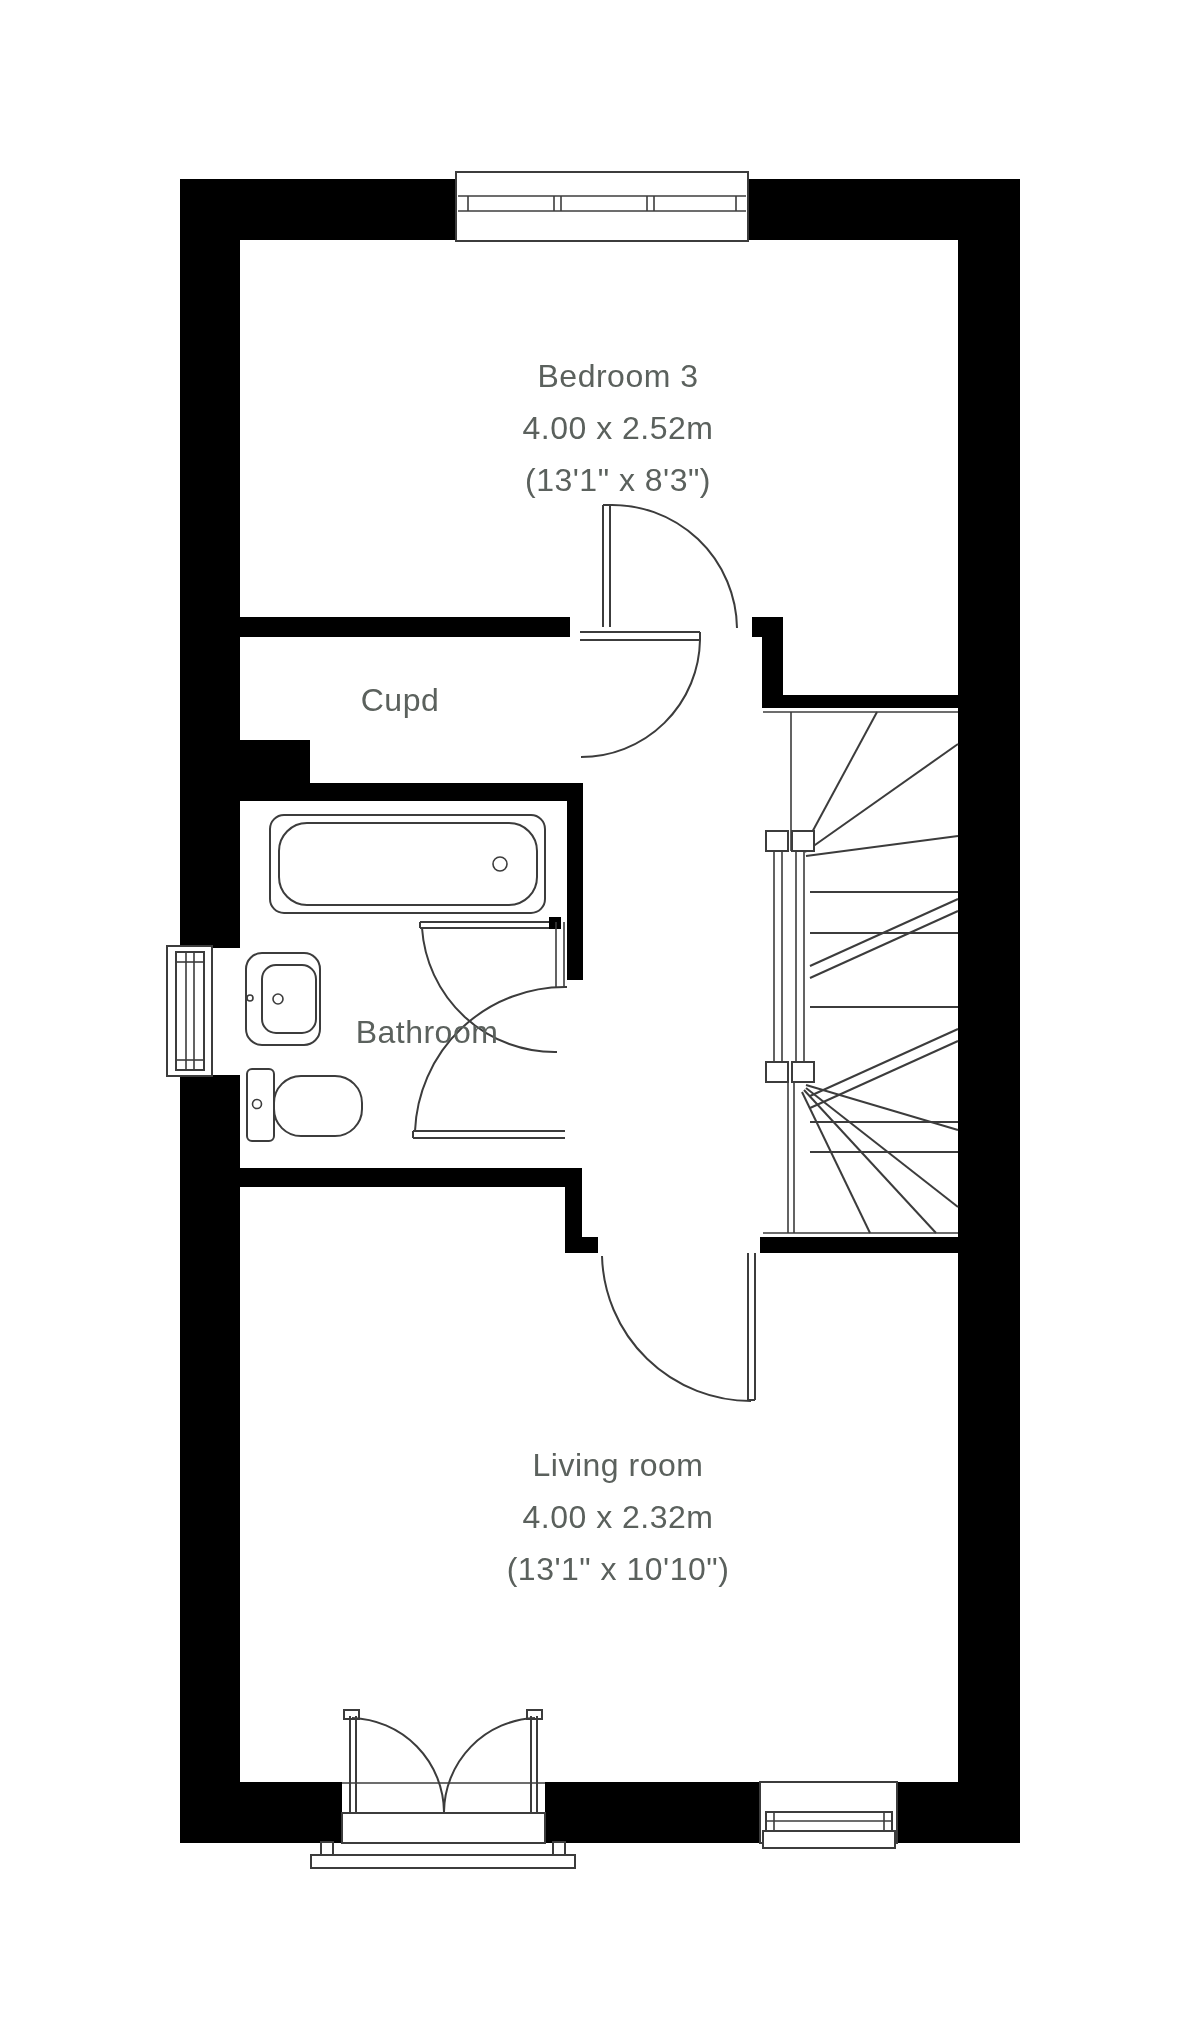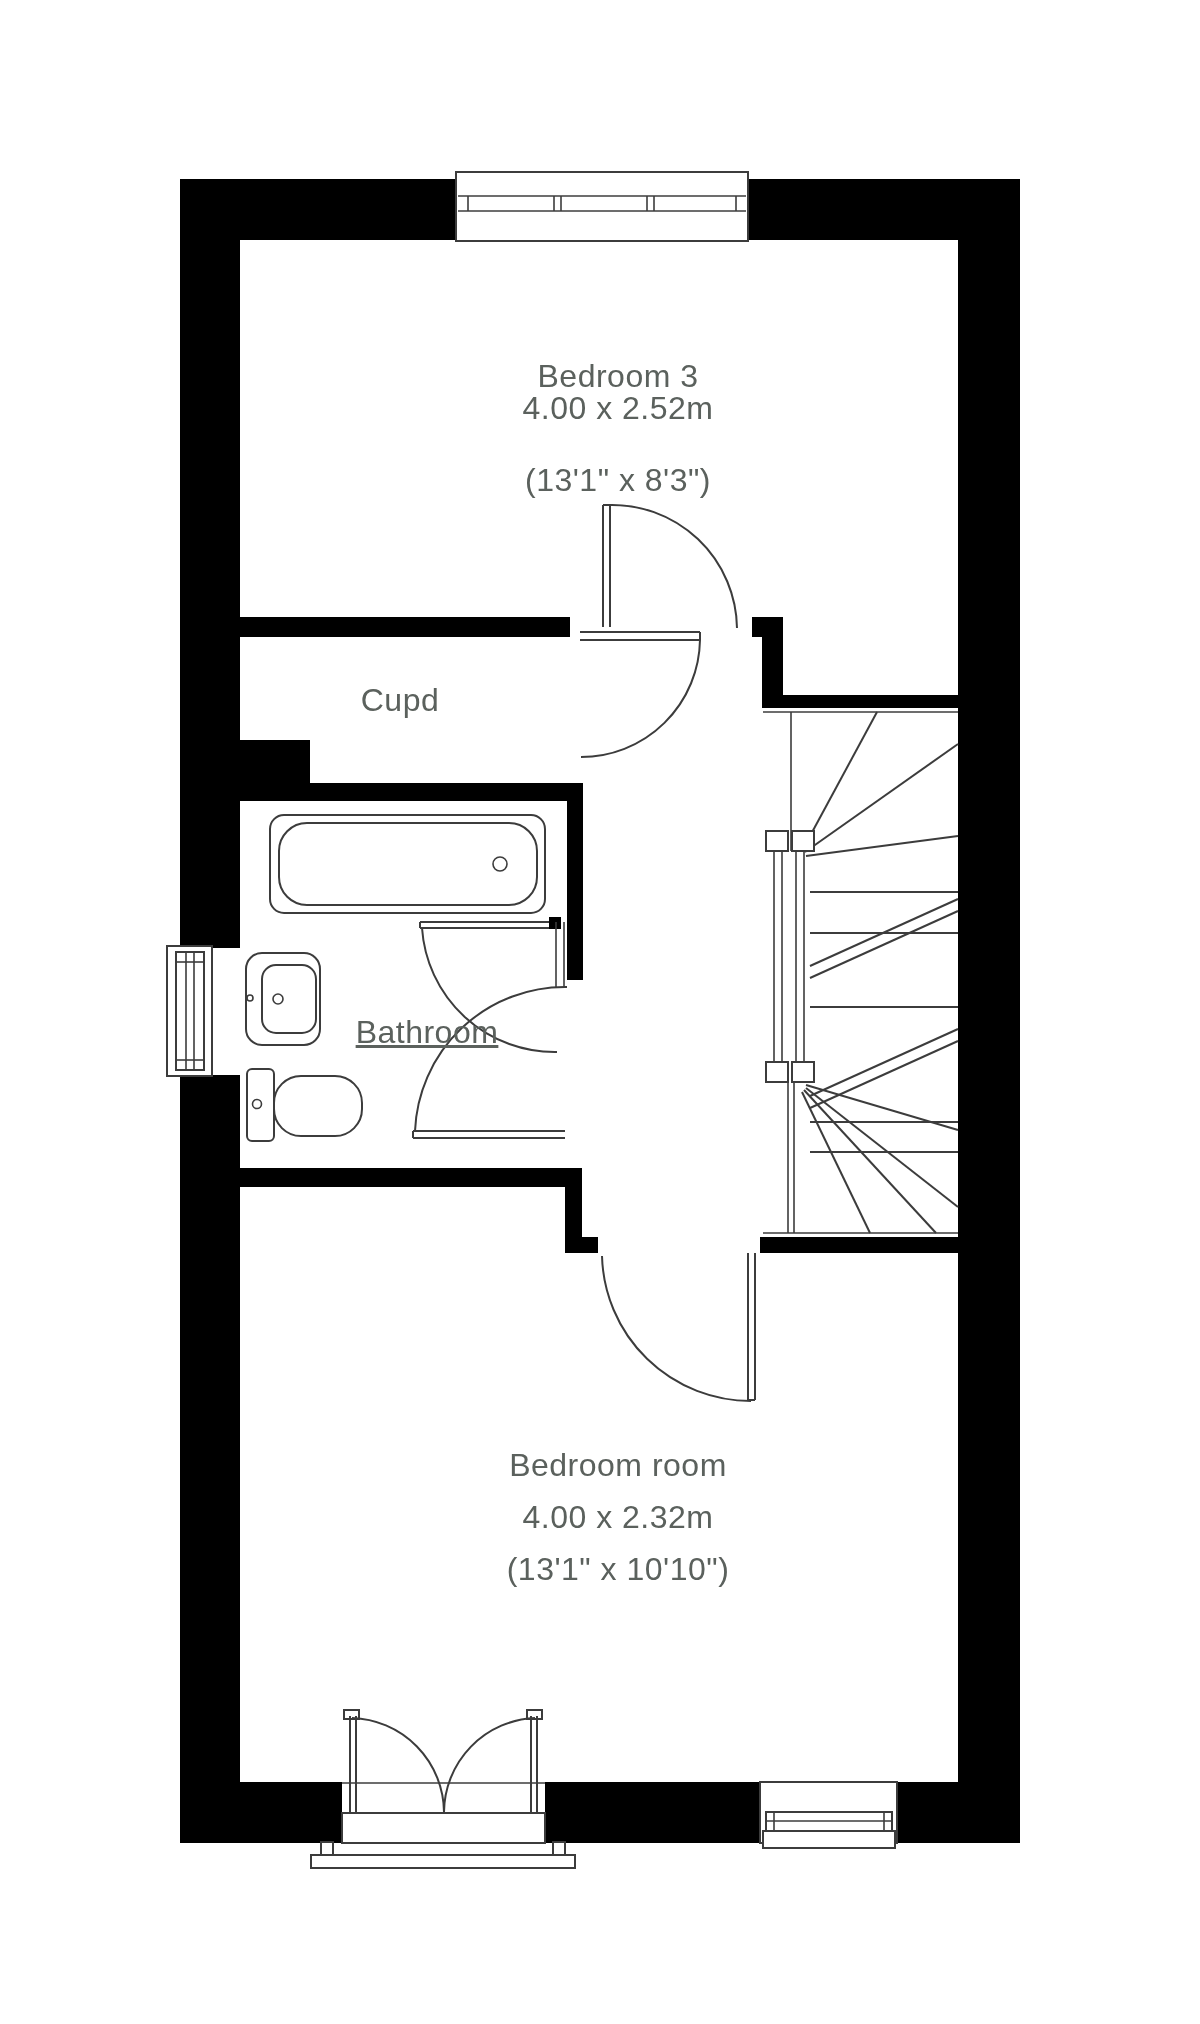--- a/index.html
+++ b/index.html
@@ -197,24 +197,24 @@
       <line class="lnthin" x1="804" y1="851" x2="804" y2="1062"></line>
 
       <rect class="wbox" x="766" y="831" width="22" height="20"></rect>
       <rect class="wbox" x="792" y="831" width="22" height="20"></rect>
       <rect class="wbox" x="766" y="1062" width="22" height="20"></rect>
       <rect class="wbox" x="792" y="1062" width="22" height="20"></rect>
     </g>
   </svg>
 
   <div class="room-label" style="left:618px; top:376px;">Bedroom 3</div>
-  <div class="room-label" style="left:618px; top:408px;">4.00 x 2.52m</div>
+  <div class="room-label" style="left:618px; top:428px;">4.00 x 2.52m</div>
   <div class="room-label" style="left:618px; top:480px;">(13'1" x 8'3")</div>
 
   <div class="room-label" style="left:400px; top:700px;">Cupd</div>
 
-  <div class="room-label" style="left:427px; top:1032px;text-decoration:underline;">Bathroom</div>
-
-  <div class="room-label" style="left:618px; top:1465px;">Bedroom room</div>
+  <div class="room-label" style="left:427px; top:1032px;">Bathroom</div>
+
+  <div class="room-label" style="left:618px; top:1465px;">Living room</div>
   <div class="room-label" style="left:618px; top:1517px;">4.00 x 2.32m</div>
   <div class="room-label" style="left:618px; top:1569px;">(13'1" x 10'10")</div>
 
 </div>
 
 </body></html>

